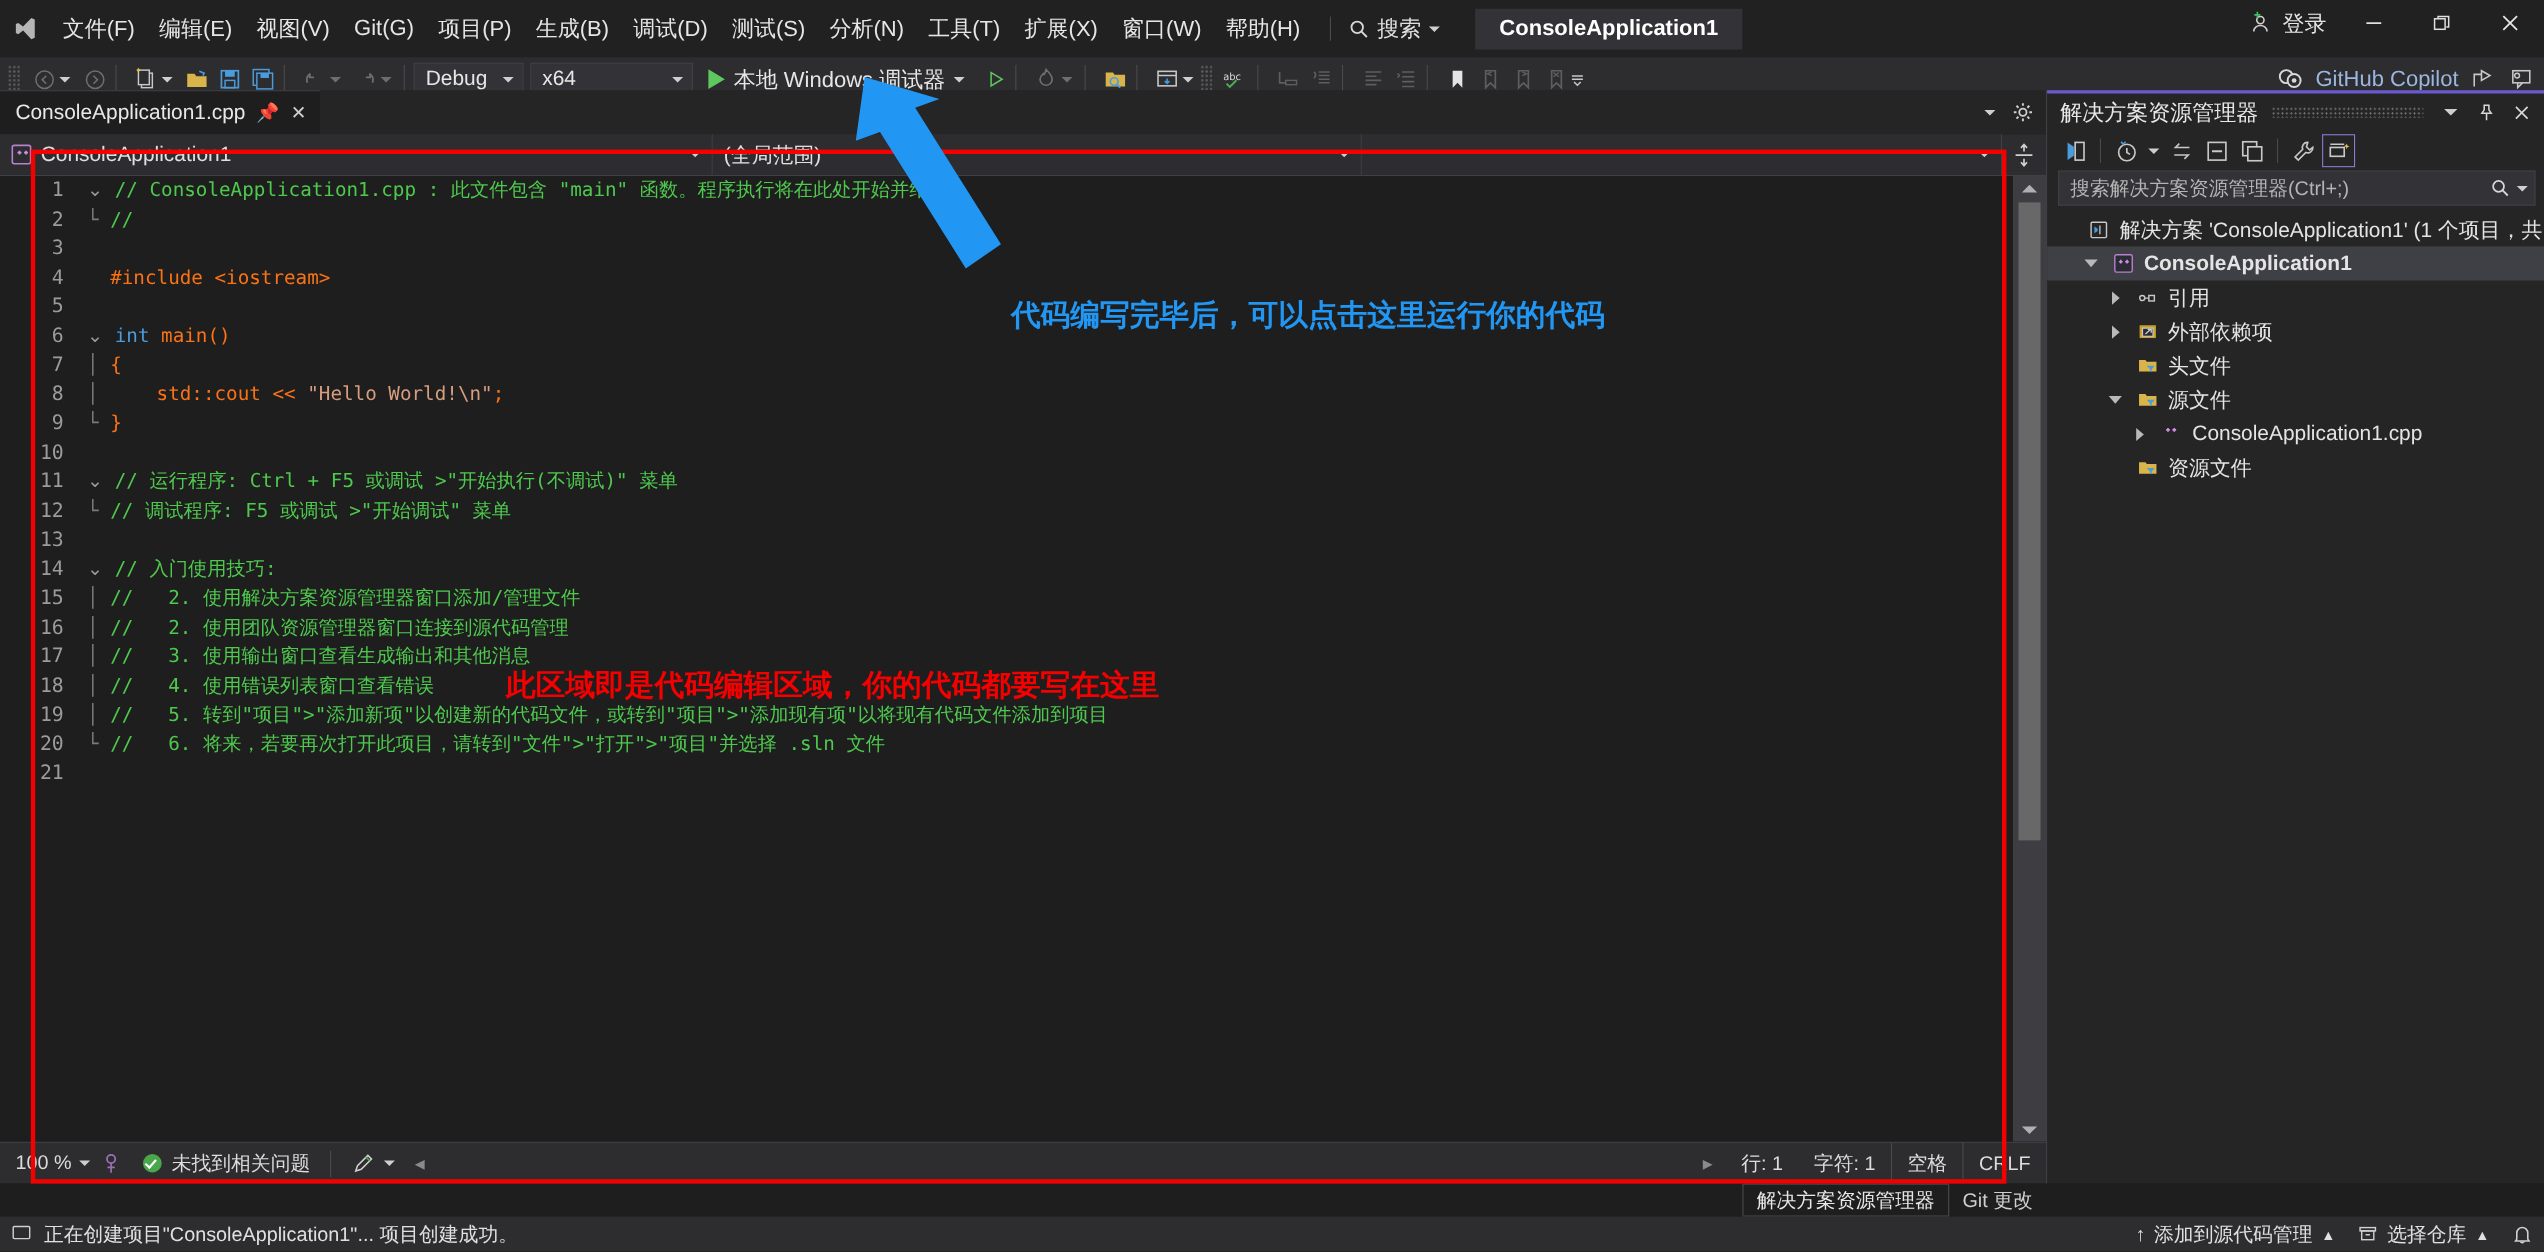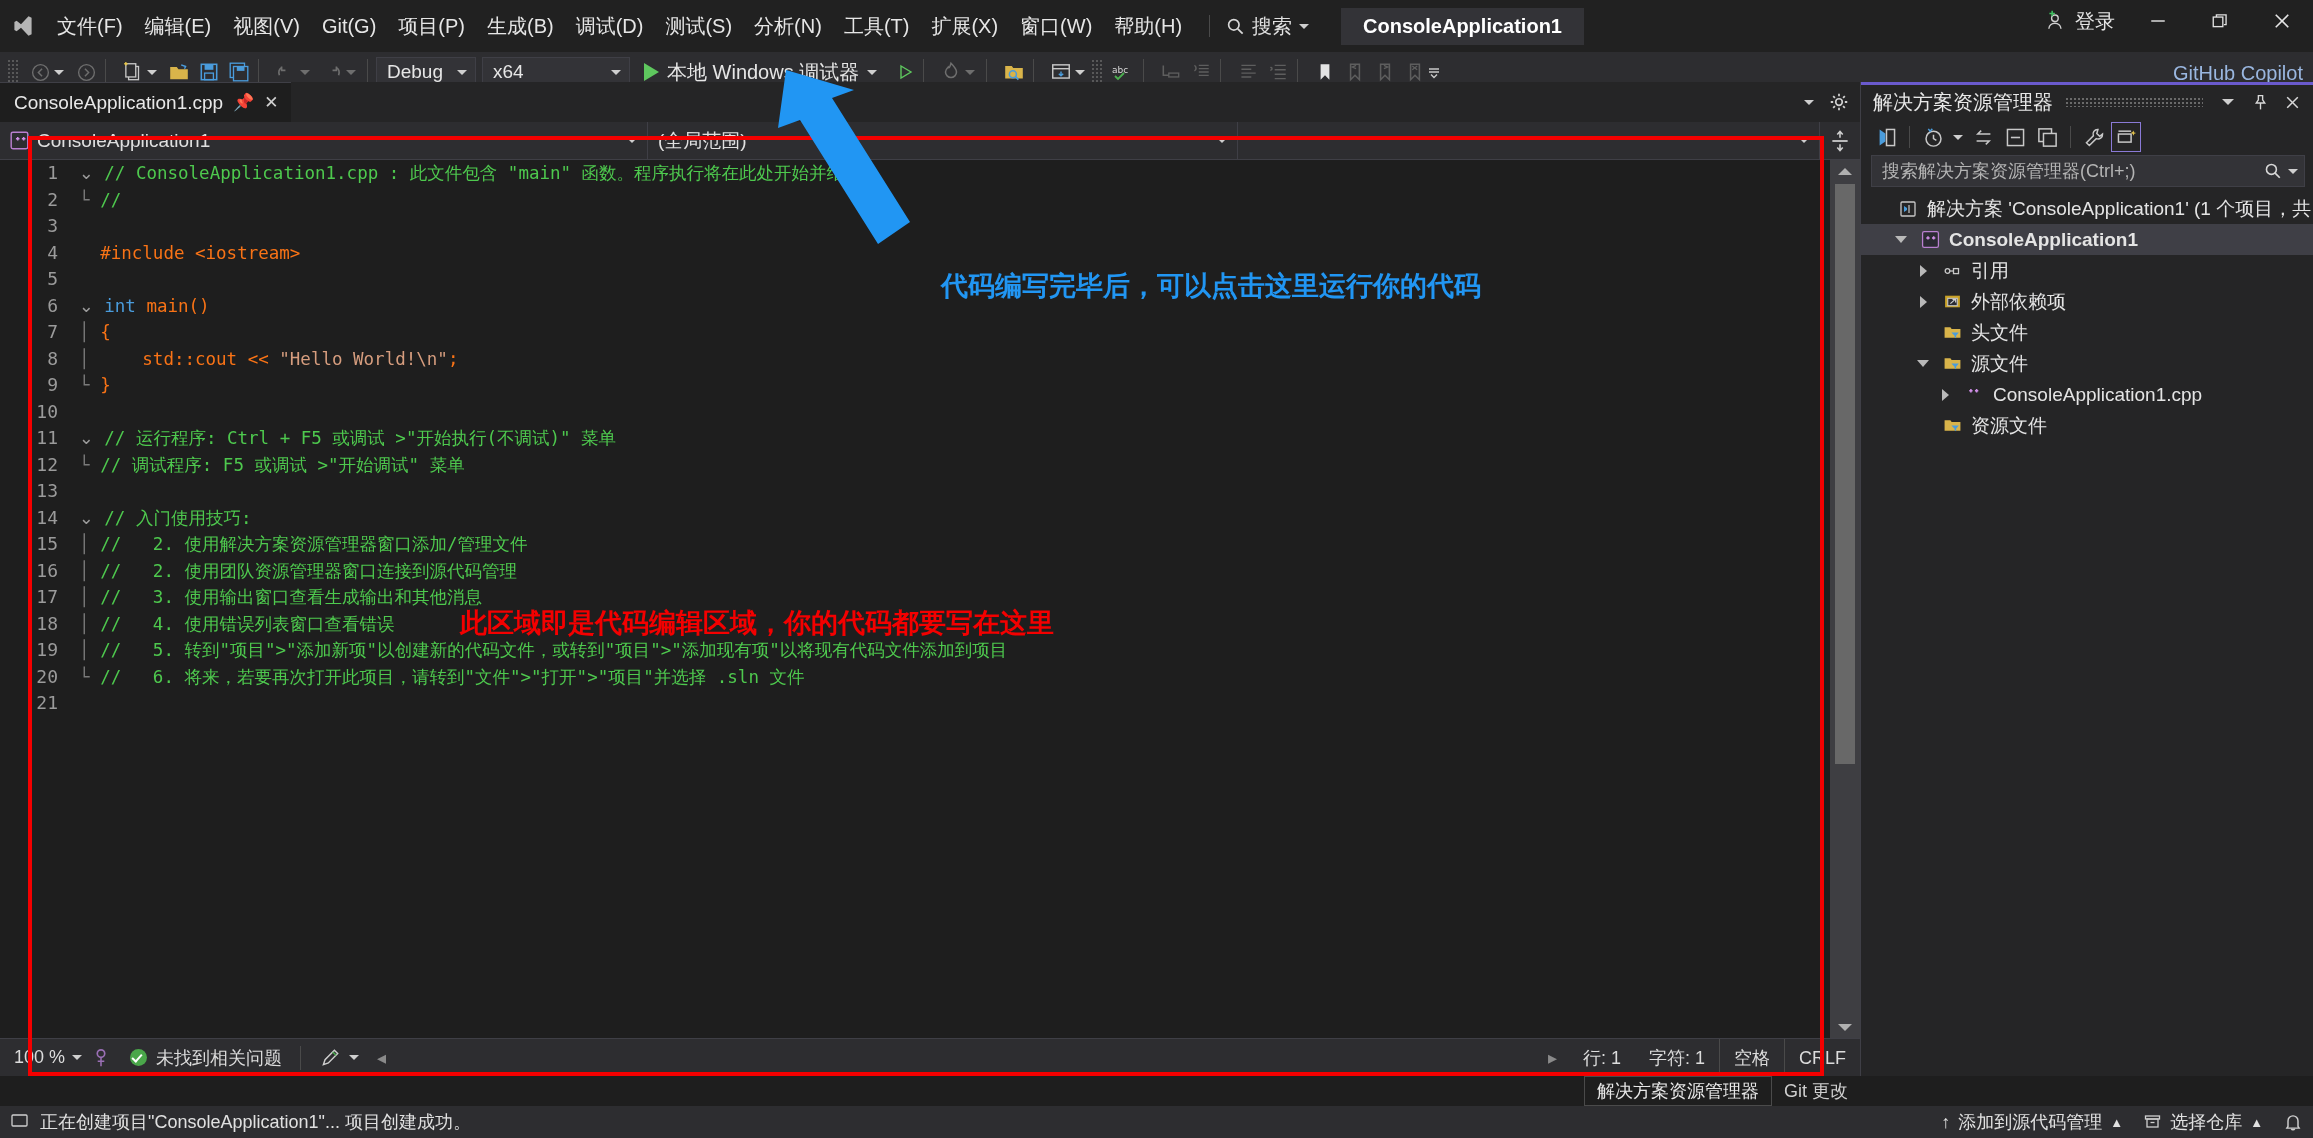--- a/index.html
+++ b/index.html
@@ -81,21 +81,21 @@
   .tb-run {
     display: flex; align-items: center; gap: 8px; color: #e6e6e6; font-size: 20px;
     padding: 0 8px; height: 34px; cursor: pointer; white-space: nowrap;
   }
   .play-tri {
     width: 0; height: 0; border-top: 9px solid transparent; border-bottom: 9px solid transparent;
     border-left: 15px solid #5ec75e;
   }
   .copilot-bar {
     position: absolute; right: 0; top: 0; height: 40px; display: flex; align-items: center;
-    gap: 10px; padding-right: 10px; flex-direction: column;
+    gap: 10px; padding-right: 10px;
   }
   .copilot-label { color: #9ab7e0; font-size: 20px; }
 
   
   .main {
     position: absolute; top: 82px; left: 0; right: 0; bottom: 62px; display: flex;
   }
 
   
   .editor-col { flex: 1; display: flex; flex-direction: column; min-width: 0; position: relative; }
@@ -803,21 +803,21 @@
             </svg>
           </span>
           <span>资源文件</span>
         </div>
       </div>
   </div>
 </div>
 
 <div class="red-box" id="red-box" style="left: 28px; top: 136px; width: 1796px; height: 940px; border-color: rgb(244, 0, 0);"></div>
 <div class="anno-red" id="anno-editor" style="left:460px;top:605px">此区域即是代码编辑区域，你的代码都要写在这里</div>
-<div class="anno-blue" id="anno-run" style="left:941px;top:268px">代码编写完毕后，可以点击这里运行你的代码</div>
+<div class="anno-blue" id="anno-run" style="left:919px;top:268px">代码编写完毕后，可以点击这里运行你的代码</div>
 
 <svg class="arrow-blue" style="left:760px;top:62px" width="230" height="220" viewBox="0 0 230 220">
   <path d="M26 8 L18 66 L40 58 L118 182 L150 160 L72 36 L94 28 Z" fill="#2196f3"></path>
 </svg>
 
 <div class="statusbar">
   <div style="flex:1"></div>
   <div class="bottom-tabs">
     <div class="btab active">解决方案资源管理器</div>
     <div class="btab">Git 更改</div>

